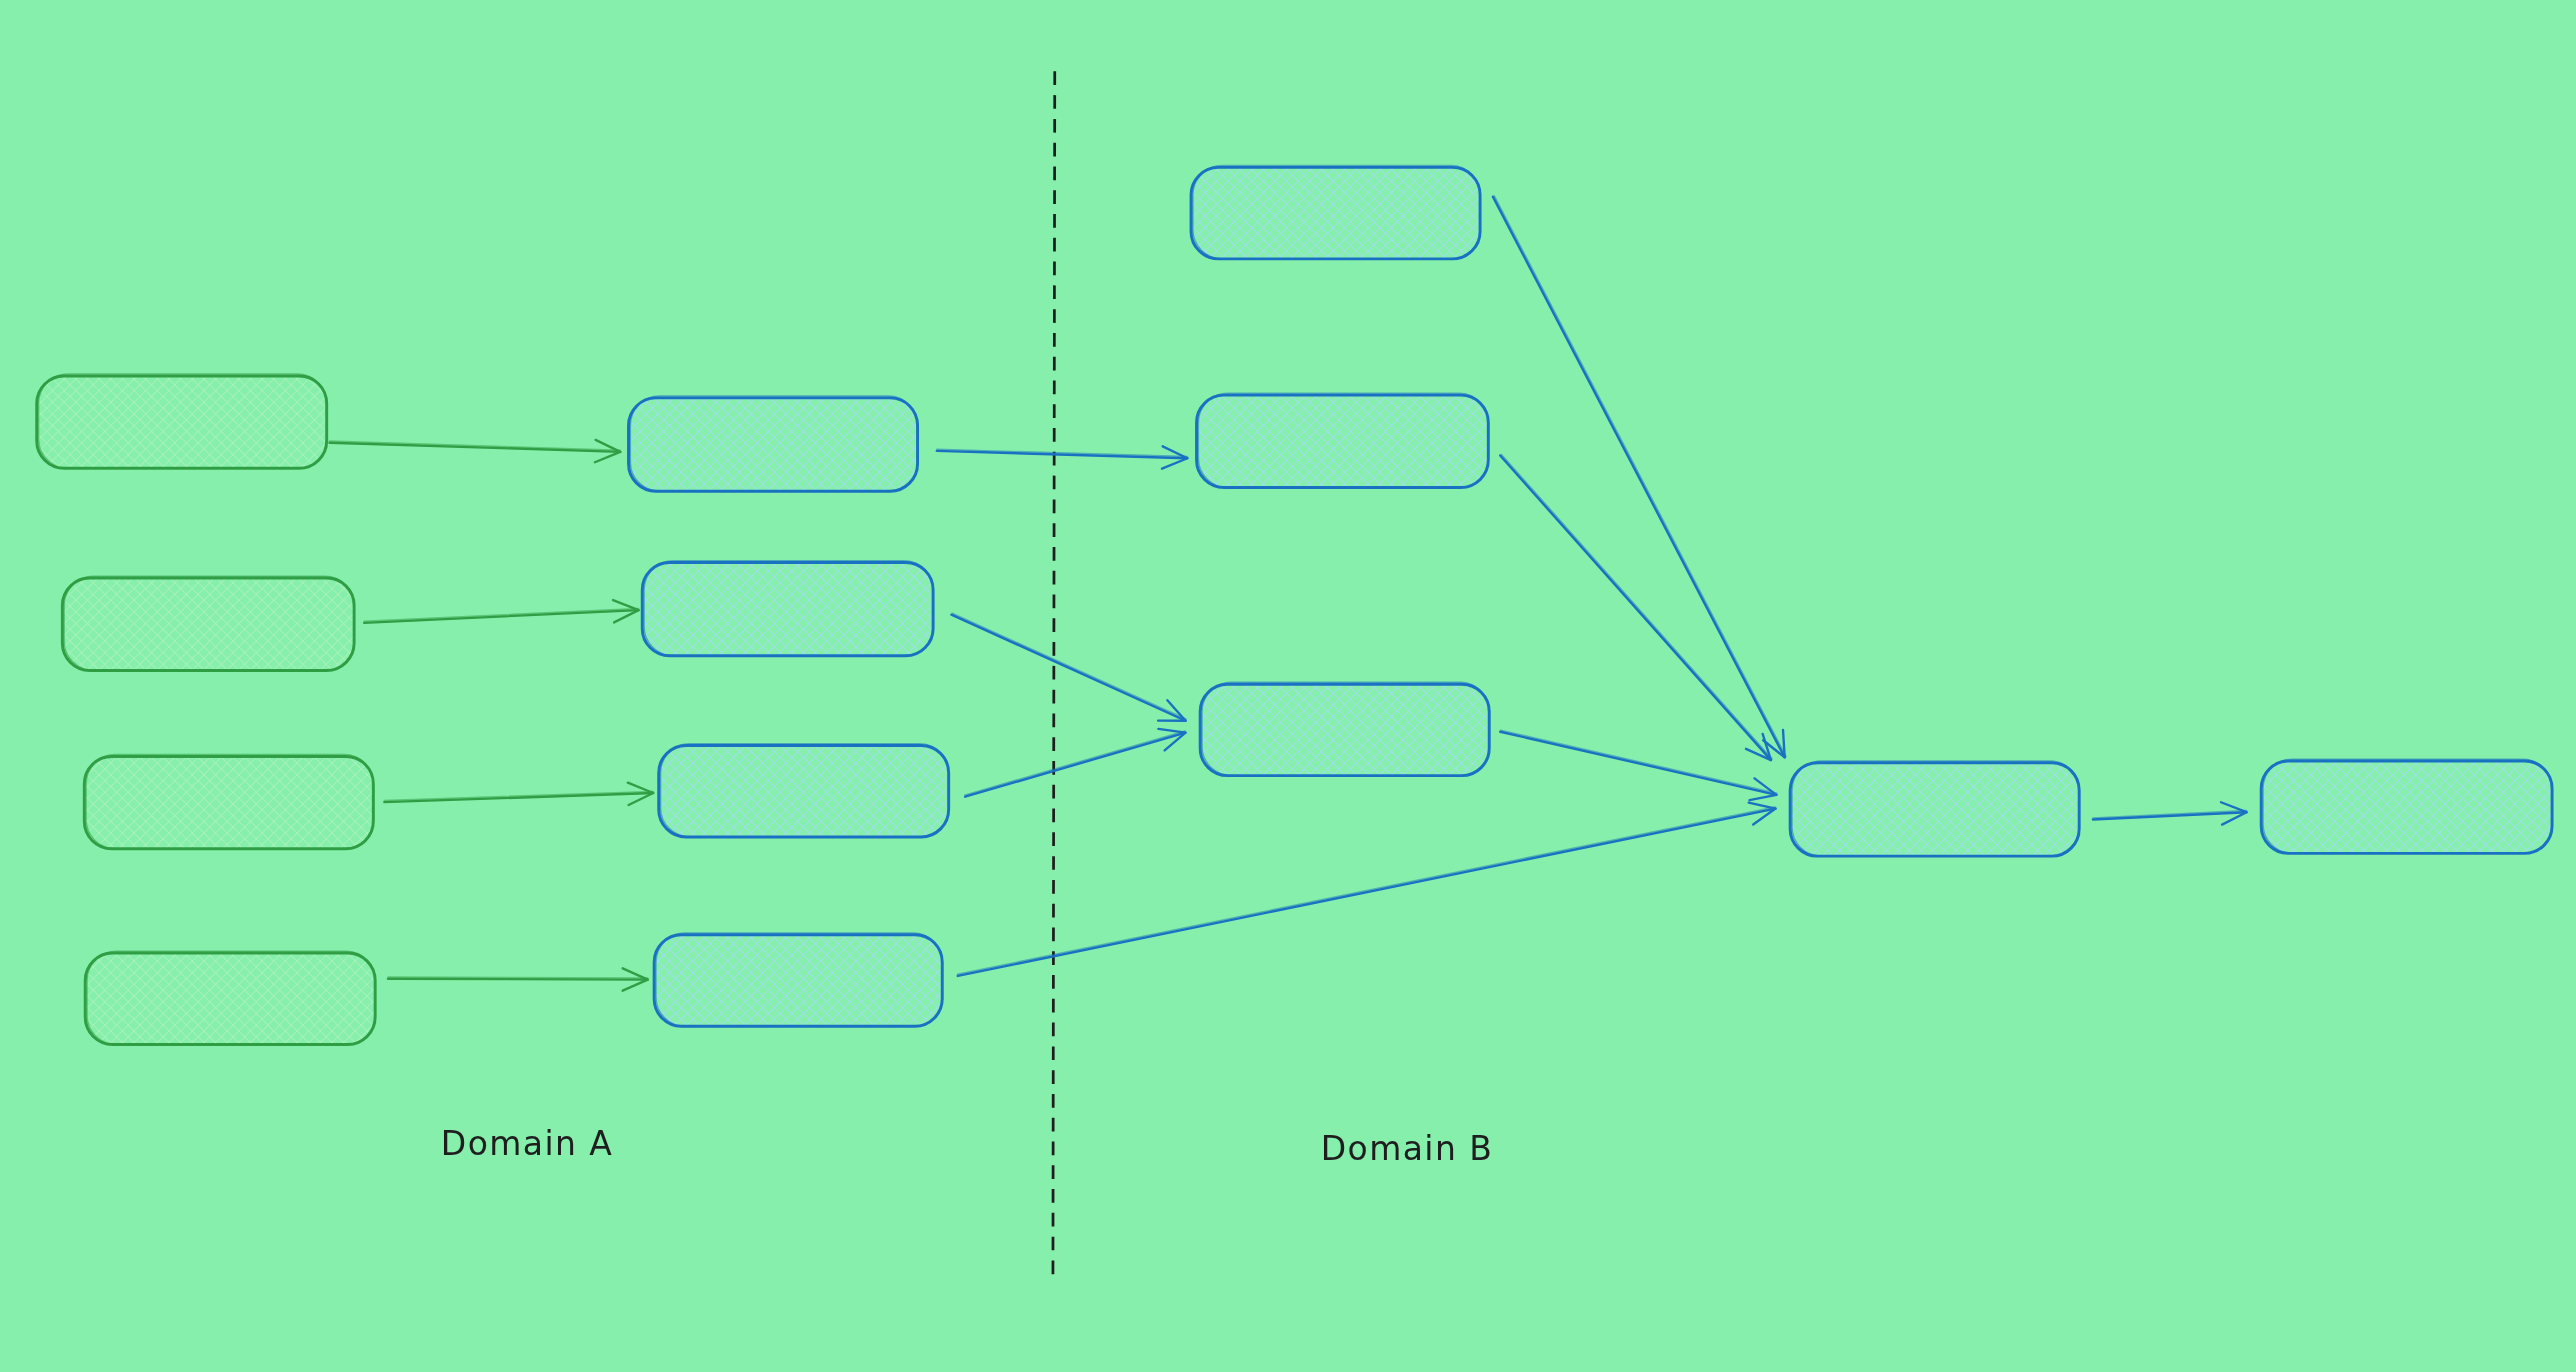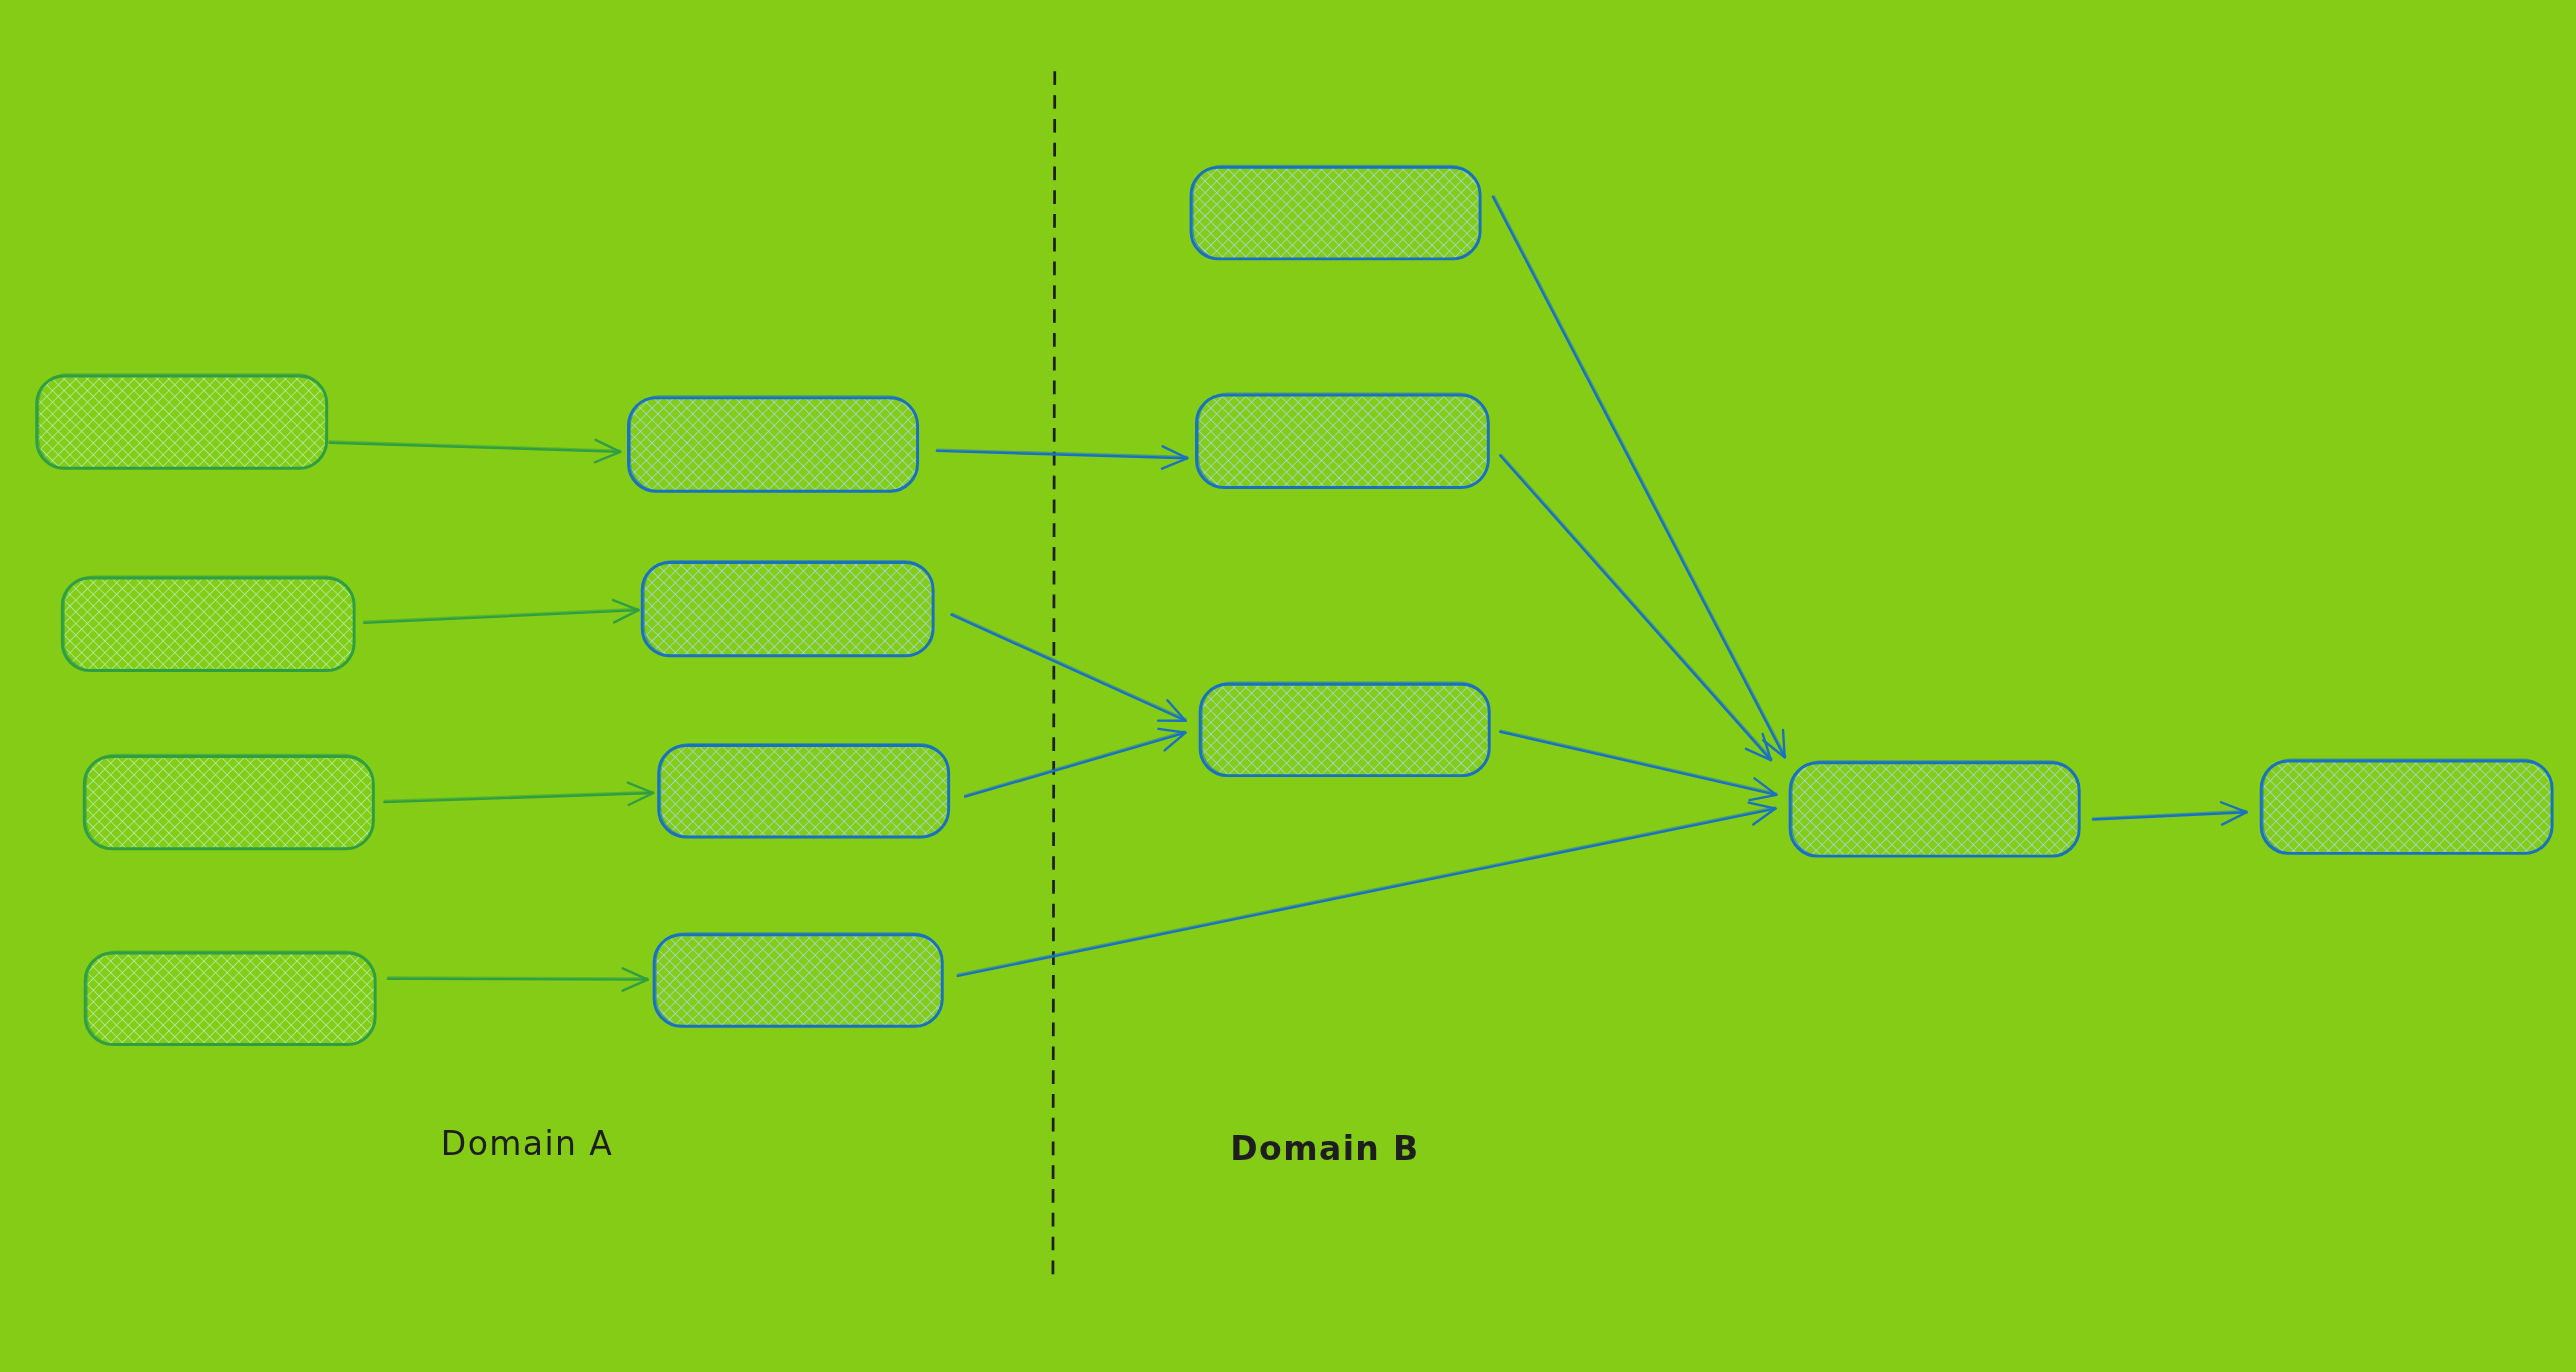--- a/index.html
+++ b/index.html
@@ -5,21 +5,21 @@
   html, body {
     margin: 0;
     padding: 0;
     background: #ffffff;
     font-family: "DejaVu Sans", sans-serif;
   }
   .canvas {
     position: relative;
     width: 2576px;
     height: 1372px;
-    background: #84cc16;
+    background: #86efac;
     overflow: hidden;
   }
   svg#diagram {
     position: absolute;
     left: 0;
     top: 0;
     display: block;
   }
   .domain-label {
     position: absolute;
@@ -163,15 +163,15 @@
           <rect x="1959" y="832" width="314" height="104" rx="32" ry="32" fill="none" stroke="#1971c2" stroke-width="1.6" opacity="0.55"></rect>
         </g>
         <g>
           <rect x="2472" y="832" width="318" height="101" rx="30" ry="30" fill="url(#hatch-blue)" stroke="#1971c2" stroke-width="3.2"></rect>
           <rect x="2474" y="830" width="316" height="103" rx="32" ry="32" fill="none" stroke="#1971c2" stroke-width="1.6" opacity="0.55"></rect>
         </g>
       </g>
   </svg>
 
   <div class="domain-label" style="left: 527px; top: 1126px; color: rgb(30, 30, 30);">Domain A</div>
-  <div class="domain-label" style="left: 1325px; top: 1131px; color: rgb(30, 30, 30); font-weight: bold;">Domain B</div>
+  <div class="domain-label" style="left: 1407px; top: 1131px; color: rgb(30, 30, 30);">Domain B</div>
 </div>
 
 
 </body></html>

